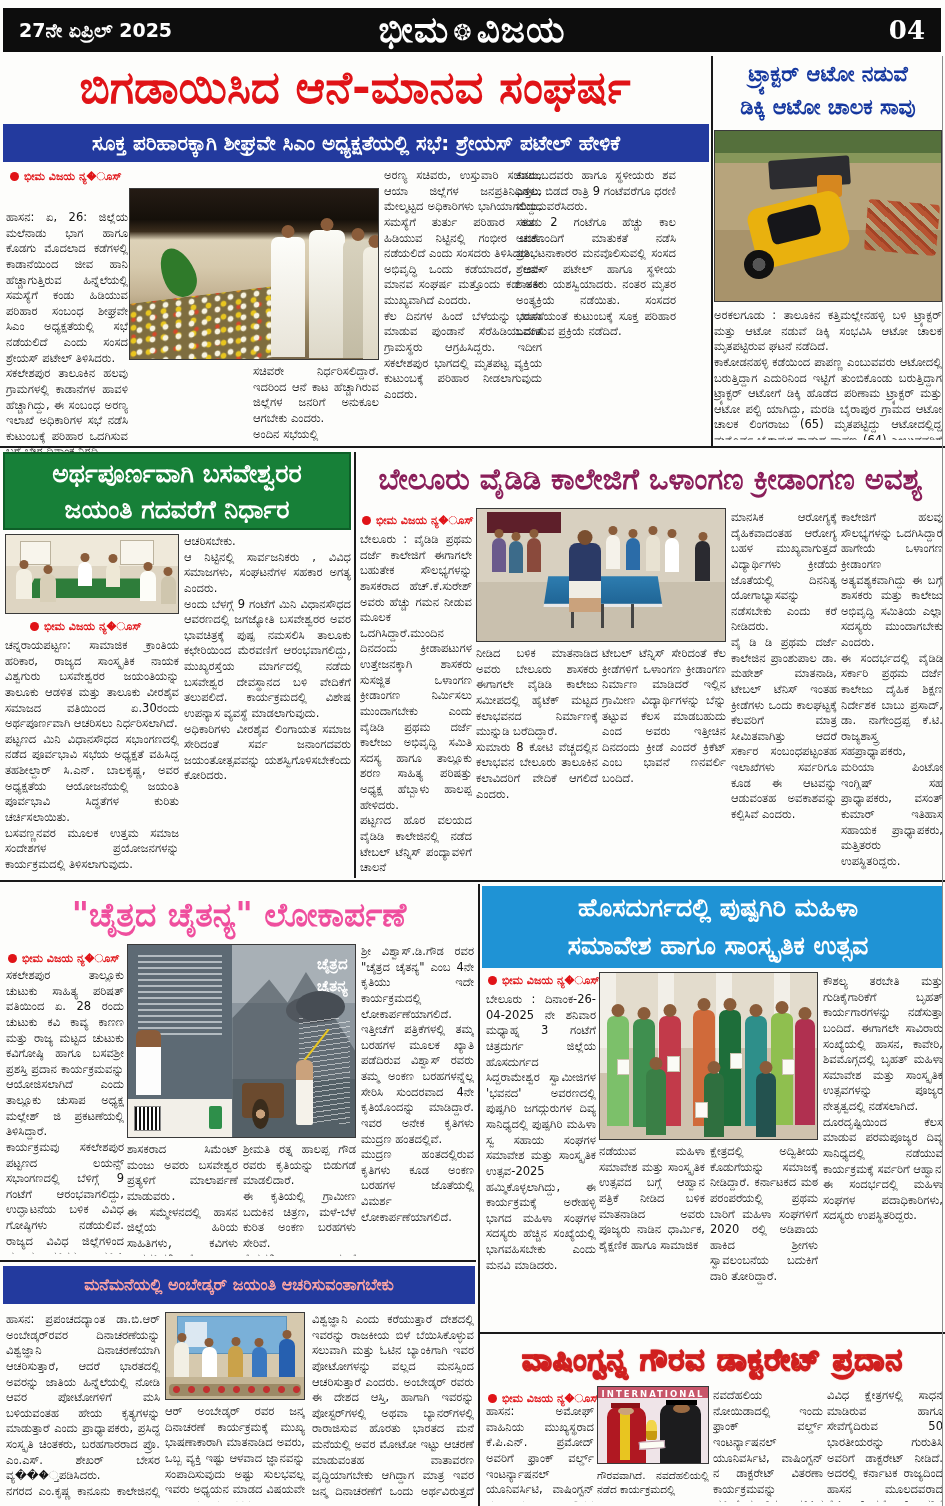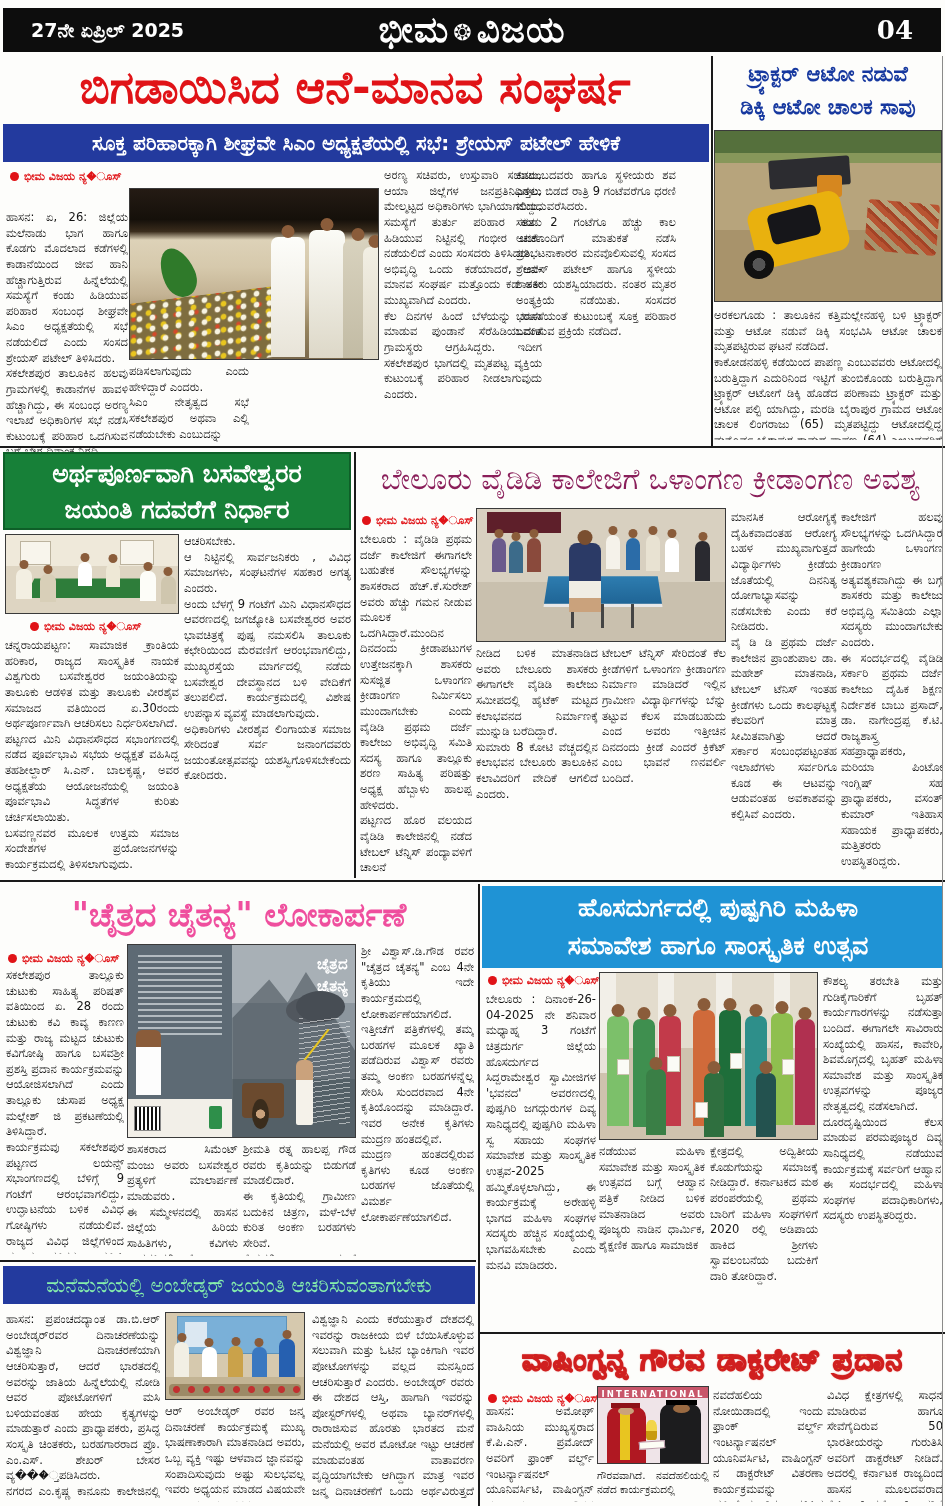--- a/index.html
+++ b/index.html
@@ -1,21 +1,21 @@
 <!DOCTYPE html>
 <html><head>
 <meta charset="utf-8">
 <style>
   * { box-sizing: border-box; margin: 0; padding: 0; }
   html,body { background:#e8e8e8; }
   body { font-family:"DejaVu Sans","Liberation Sans",sans-serif; }
   #page { position:relative; width:945px; height:1506px; background:#fdfdfb; margin:0 auto; overflow:hidden; }
 
   
-  .topbar { position:absolute; left:3px; top:8px; width:938px; height:44px; background:#0d0d0d; color:#fff; display:flex; align-items:center; padding:0 28px; }
+  .topbar { position:absolute; left:3px; top:8px; width:938px; height:44px; background:#0d0d0d; color:#fff; display:flex; align-items:center; padding:0 16px; }
   .topbar .date { font-size:19px; font-weight:bold; }
   .topbar .masthead { position:absolute; left:0; right:0; text-align:center; font-size:36px; font-weight:bold; letter-spacing:1px; }
   .topbar .masthead .sun { font-size:22px; vertical-align:middle; margin:0 4px; }
   .topbar .pagenum { margin-left:auto; font-size:26px; font-weight:bold; font-family:"DejaVu Serif","Liberation Serif",serif; }
 
   
   .hrule, .vrule { position:absolute; background:#1a1a1a; }
   .grayrule { background:#8a8a8a; }
 
   
@@ -23,24 +23,24 @@
   .byline { position:absolute; display:flex; align-items:center; gap:5px; color:#e01317; font-weight:bold; font-size:11px; }
   .byline .dot { width:9px; height:9px; border-radius:50%; background:#e01317; flex:0 0 auto; }
   .photo { position:absolute; border:1px solid #3a3a3a; overflow:hidden; }
   .caption { font-weight:500; }
 
   
   .headA { position:absolute; left:0; top:56px; width:710px; height:64px; color:#e01317; font-size:45px; font-weight:bold; text-align:center; line-height:64px; white-space:nowrap; }
   .subA  { position:absolute; left:3px; top:124px; width:706px; height:38px; background:#233a9e; color:#fff; font-size:20px; font-weight:bold; text-align:center; line-height:38px; white-space:nowrap; overflow:hidden; }
   .headB { position:absolute; left:714px; top:58px; width:228px; height:68px; color:#16389f; font-size:21px; font-weight:bold; text-align:center; white-space:pre-line; line-height:1.55; }
   .headC { position:absolute; left:3px; top:452px; width:348px; height:78px; background:#178038; border:2px solid #0e5f28; color:#fff; font-size:25px; font-weight:bold; text-align:center; white-space:pre-line; line-height:1.45; padding-top:2px; }
-  .headD { position:absolute; left:358px; top:452px; width:585px; height:54px; color:#8a1f5a; font-size:29px; font-weight:normal; text-align:center; line-height:54px; white-space:nowrap; }
+  .headD { position:absolute; left:358px; top:452px; width:585px; height:54px; color:#8a1f5a; font-size:29px; font-weight:bold; text-align:center; line-height:54px; white-space:nowrap; }
   .headE { position:absolute; left:0; top:886px; width:478px; height:58px; color:#ef4f9e; font-size:33px; font-weight:bold; text-align:center; line-height:58px; white-space:nowrap; }
   .headF { position:absolute; left:482px; top:886px; width:461px; height:82px; background:#1f93d5; color:#fff; font-size:25px; font-weight:bold; text-align:center; white-space:pre-line; line-height:1.5; padding-top:3px;padding-left:11px; }
-  .headG { position:absolute; left:3px; top:1266px; width:472px; height:38px; background:#233a9e; color:#86efac; font-size:20px; font-weight:normal; text-align:center; line-height:38px; white-space:nowrap; }
+  .headG { position:absolute; left:3px; top:1266px; width:472px; height:38px; background:#233a9e; color:#fca5a5; font-size:16px; font-weight:bold; text-align:center; line-height:38px; white-space:nowrap; }
   .headH { position:absolute; left:482px; top:1338px; width:461px; height:44px; color:#ffd41c; font-size:30px; font-weight:bold; text-align:center; line-height:44px; white-space:nowrap;
            -webkit-text-stroke:1.4px #d01f1f; text-shadow:0 0 1px #d01f1f, 0 0 2px #d01f1f; letter-spacing:1px; }
 
   
   .shape { position:absolute; }
   .person { position:absolute; border-radius:7px 7px 0 0; }
   .person::before { content:""; position:absolute; top:-12px; left:50%; transform:translateX(-50%); width:13px; height:13px; border-radius:50%; background:#8a5c3a; }
   .person-sm::before { width:9px; height:9px; top:-9px; }
 
   
@@ -144,22 +144,22 @@
 
   <div class="photo photoA" style="left:129px; top:188px; width:250px; height:172px;">
     <div class="shape leaf"></div>
     <div class="shape garland"></div>
     <div class="person" style="left:57%; top:28%; width:34px; height:120px; background:linear-gradient(180deg,#fdfdfa,#e8e4d8);"></div>
     <div class="person" style="left:72%; top:24%; width:36px; height:128px; background:linear-gradient(180deg,#fbfbf6,#ddd8c8);"></div>
     <div class="person" style="left:86%; top:30%; width:30px; height:118px; background:linear-gradient(180deg,#d8d2be,#c2bba4);"></div>
     <div class="person" style="left:94%; top:34%; width:24px; height:112px; background:linear-gradient(180deg,#f2efe4,#ded8c6);"></div>
   </div>
 
-  <div class="col" style="left:129px; top:364px; width:120px; height:84px;">ಪಡಿಸಲಾಗುವುದು ಎಂದು ಹೇಳಿದ್ದಾರೆ ಎಂದರು.
-ಸಿಎಂ ನೇತೃತ್ವದ ಸಭೆ ಸಕಲೇಶಪುರ ಅಥವಾ ಎಲ್ಲಿ ನಡೆಯಬೇಕು ಎಂಬುದನ್ನು</div>
+  <div class="col" style="left:253px; top:364px; width:126px; height:84px;">ಸಚಿವರೇ ನಿರ್ಧರಿಸಲಿದ್ದಾರೆ. ಇದರಿಂದ ಆನೆ ಕಾಟ ಹೆಚ್ಚಾಗಿರುವ ಜಿಲ್ಲೆಗಳ ಜನರಿಗೆ ಅನುಕೂಲ ಆಗಬೇಕು ಎಂದರು.
+ಅಂದಿನ ಸಭೆಯಲ್ಲಿ</div>
   <div class="col" style="left:384px; top:168px; width:158px; height:280px;">ಅರಣ್ಯ ಸಚಿವರು, ಉಸ್ತುವಾರಿ ಸಚಿವರು, ಆಯಾ ಜಿಲ್ಲೆಗಳ ಜನಪ್ರತಿನಿಧಿಗಳು, ಮೇಲ್ಮಟ್ಟದ ಅಧಿಕಾರಿಗಳು ಭಾಗಿಯಾಗಲಿದ್ದು, ಸಮಸ್ಯೆಗೆ ತುರ್ತು ಪರಿಹಾರ ಕಂಡು ಹಿಡಿಯುವ ನಿಟ್ಟಿನಲ್ಲಿ ಗಂಭೀರ ಚರ್ಚೆ ನಡೆಯಲಿದೆ ಎಂದು ಸಂಸದರು ತಿಳಿಸಿದರು.
 ಅಭಿವೃದ್ಧಿ ಒಂದು ಕಡೆಯಾದರೆ, ಆನೆ-ಮಾನವ ಸಂಘರ್ಷ ಮತ್ತೊಂದು ಕಡೆ ಅತೀ ಮುಖ್ಯವಾಗಿದೆ ಎಂದರು.
 ಕೆಲ ದಿನಗಳ ಹಿಂದೆ ಬೆಳೆಯನ್ನು ಹಾಳು ಮಾಡುವ ಪುಂಡಾನೆ ಸೆರೆಹಿಡಿಯುವಂತೆ ಗ್ರಾಮಸ್ಥರು ಆಗ್ರಹಿಸಿದ್ದರು. ಇದೀಗ ಸಕಲೇಶಪುರ ಭಾಗದಲ್ಲಿ ಮೃತಪಟ್ಟ ವ್ಯಕ್ತಿಯ ಕುಟುಂಬಕ್ಕೆ ಪರಿಹಾರ ನೀಡಲಾಗುವುದು ಎಂದರು.</div>
   <div class="col" style="left:516px; top:168px; width:160px; height:280px;">ಕುಟುಂಬದವರು ಹಾಗೂ ಸ್ಥಳೀಯರು ಶವ ಎತ್ತಲು ಬಿಡದೆ ರಾತ್ರಿ 9 ಗಂಟೆವರೆಗೂ ಧರಣಿ ಮುಂದುವರೆಸಿದರು.
 ಸತತ 2 ಗಂಟೆಗೂ ಹೆಚ್ಚು ಕಾಲ ಅವರೊಂದಿಗೆ ಮಾತುಕತೆ ನಡೆಸಿ ಪ್ರತಿಭಟನಾಕಾರರ ಮನವೊಲಿಸುವಲ್ಲಿ ಸಂಸದ ಶ್ರೇಯಸ್ ಪಟೇಲ್ ಹಾಗೂ ಸ್ಥಳೀಯ ಶಾಸಕರು ಯಶಸ್ವಿಯಾದರು. ನಂತರ ಮೃತರ ಅಂತ್ಯಕ್ರಿಯೆ ನಡೆಯಿತು. ಸಂಸದರ ಭರವಸೆಯಂತೆ ಕುಟುಂಬಕ್ಕೆ ಸೂಕ್ತ ಪರಿಹಾರ ಒದಗಿಸುವ ಪ್ರಕ್ರಿಯೆ ನಡೆದಿದೆ.</div>
 
   <div class="headB">ಟ್ರ್ಯಾಕ್ಟರ್ ಆಟೋ ನಡುವೆ
 ಡಿಕ್ಕಿ ಆಟೋ ಚಾಲಕ ಸಾವು</div>
 
   <div class="photo photoB" style="left:714px; top:130px; width:228px; height:172px;">

